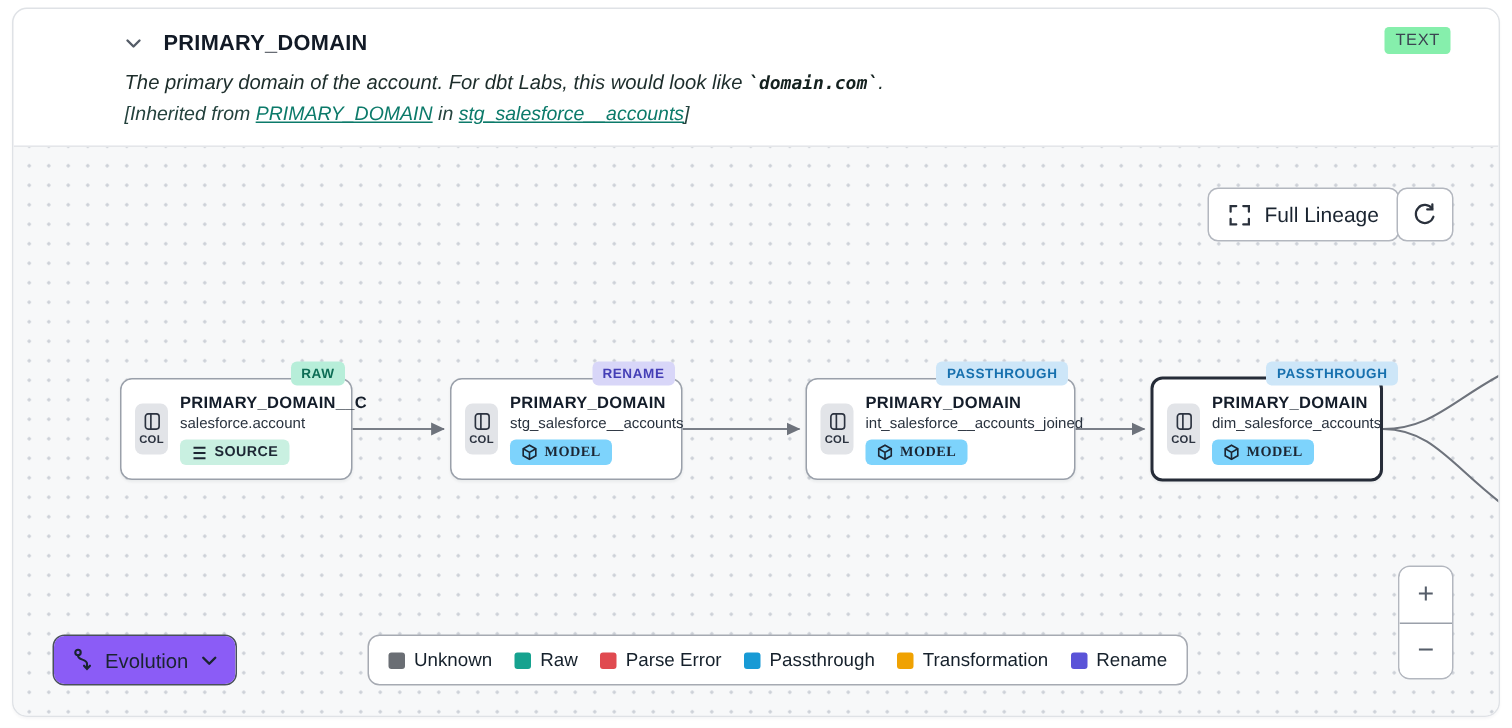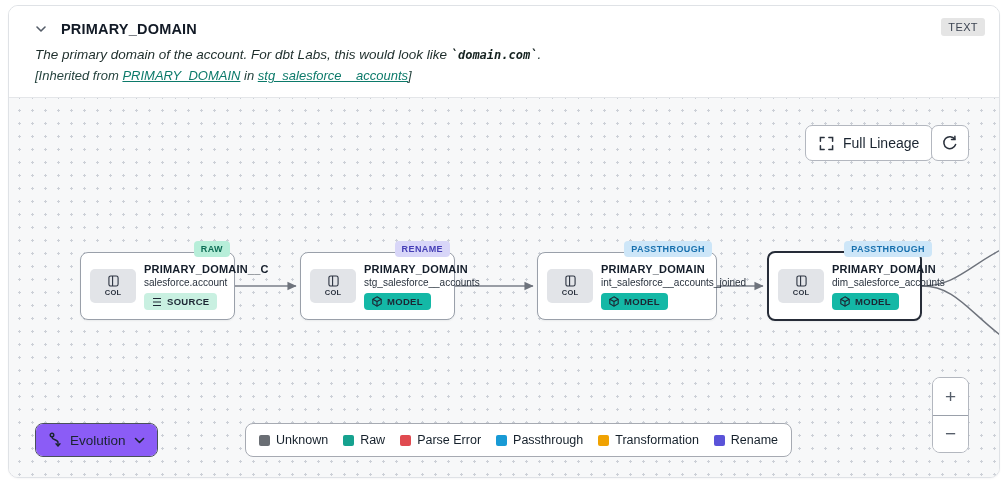--- a/index.html
+++ b/index.html
@@ -1,28 +1,28 @@
 <!DOCTYPE html>
 <html><head>
 <meta charset="utf-8">
 <style>
   * { margin:0; padding:0; box-sizing:border-box; }
   html,body { width:1008px; height:485px; background:#ffffff;
     font-family:"Liberation Sans", sans-serif; color:#1a2430; overflow:hidden; }
 
   .card { position:absolute; left:8px; top:5px; width:992px; height:473px;
     background:#fff; border:1px solid #dfe2e6; border-radius:10px; overflow:hidden;
-    box-shadow:0 1px 2px rgba(20,30,40,.04); }
+    box-shadow:0 1px 2px rgba(20,30,40,.04);padding-left:48px; }
 
   
   .hdr { position:relative; height:91px; background:#fff; padding:12px 14px 0 26px; }
   .hdr-row1 { display:flex; align-items:center; gap:14px; height:22px; }
   .chev { width:12px; height:12px; display:inline-flex; align-items:center; justify-content:center; cursor:pointer; }
   .hdr-title { font-size:14.5px; font-weight:700; letter-spacing:.2px; color:#121a26; }
-  .type-badge { position:absolute; right:14px; top:12px; background:#e5e5e5; color:#3c4452;
+  .type-badge { position:absolute; right:32px; top:12px; background:#86efac; color:#3c4452;
     font-size:11px; font-weight:500; padding:3px 7px; border-radius:3px; letter-spacing:.4px; }
   .hdr-desc { margin-top:7px; font-style:italic; font-size:13.5px; color:#1d2d2b; }
   .hdr-desc code { font-family:"DejaVu Sans Mono", monospace; font-weight:700; font-style:italic;
     font-size:12px; color:#14211f; }
   .hdr-inherit { margin-top:6px; font-style:italic; font-size:13px; color:#24423d; }
   .hdr-inherit a { color:#0c7a6a; text-decoration:underline; cursor:pointer; }
 
   
   .canvas { position:absolute; left:0; right:0; top:91px; bottom:0;
     background:#f7f8f9; border-top:1px solid #e4e6e9;
@@ -37,30 +37,30 @@
     font-size:14px; color:#1a2430; cursor:pointer; }
   .full-lineage { position:absolute; left:796px; top:27px; }
   .refresh-btn { position:absolute; left:922px; top:27px; width:38px; padding:0;
     justify-content:center; }
 
   
   .node { position:absolute; top:154px; height:68px; background:#fff;
     border:1px solid #9aa0aa; border-radius:8px; display:flex; align-items:center;
     gap:8px; padding:0 8px 0 9px; box-shadow:0 1px 2px rgba(20,30,40,.06); cursor:pointer; }
   .node.selected { border:2px solid #262c38; height:70px; top:153px; }
-  .colbox { width:46px; height:34px; background:#e2e4e8; border-radius:5px;
+  .colbox { width:22px; height:34px; background:#e2e4e8; border-radius:5px;
     display:flex; flex-direction:column; align-items:center; justify-content:center; gap:1px; flex:0 0 auto; }
   .colbox .col-txt { font-size:7.5px; font-weight:700; color:#2c3340; letter-spacing:.2px; }
   .node-body { display:flex; flex-direction:column; align-items:flex-start; white-space:nowrap; }
   .node-title { font-size:11px; font-weight:700; color:#141d2a; letter-spacing:.2px; }
   .node-sub { font-size:10px; color:#29323e; margin-top:2px; }
   .node-badge { display:inline-flex; align-items:flex-end; gap:5px; margin-top:5px;
     font-size:9.5px; font-weight:700; color:#1c2633; padding:3px 8px; border-radius:4px; letter-spacing:.3px; }
   .badge-source { background:#c9f0e1; }
-  .badge-model { background:#14b8a6; }
+  .badge-model { background:#7dd3fc;font-family:Liberation Serif, serif; }
   .tag { position:absolute; top:-12px; right:4px; font-size:9px; font-weight:700;
     letter-spacing:.4px; padding:3px 7px; border-radius:4px; }
   .tag-raw { background:#b7eed9; color:#0d6d55; }
   .tag-rename { background:#d8d6f8; color:#443eb6; }
   .tag-pass { background:#cde6f8; color:#1770ae; }
   .tag-far { right:-12px; }
 
   
   .lenses-group { position:absolute; left:26px; top:325px; height:34px; display:flex;
     border:1px solid #49505a; border-radius:8px; overflow:hidden; background:#fff; }

